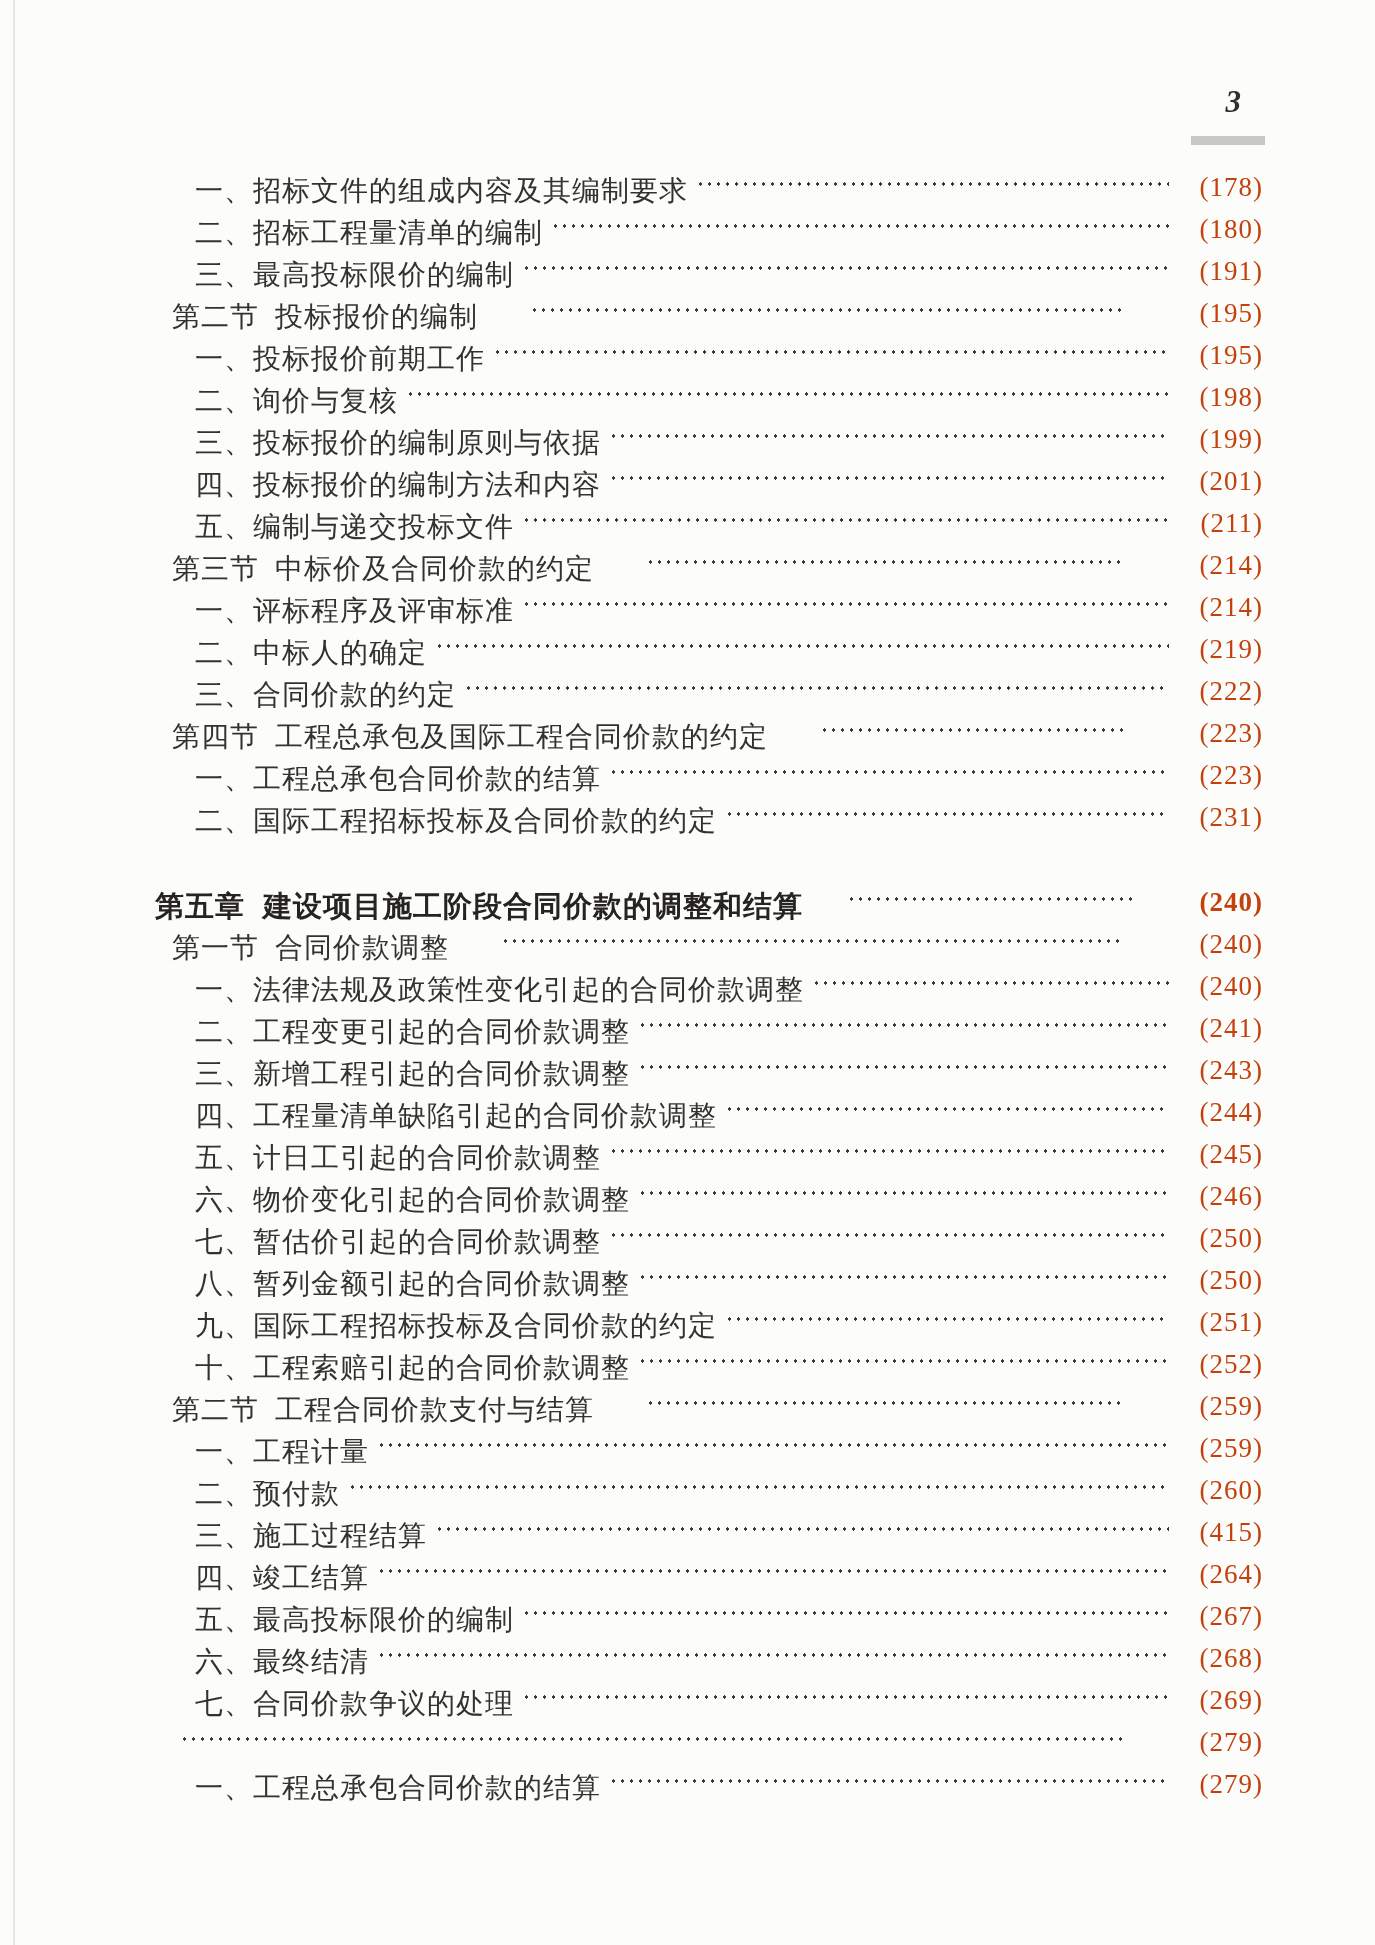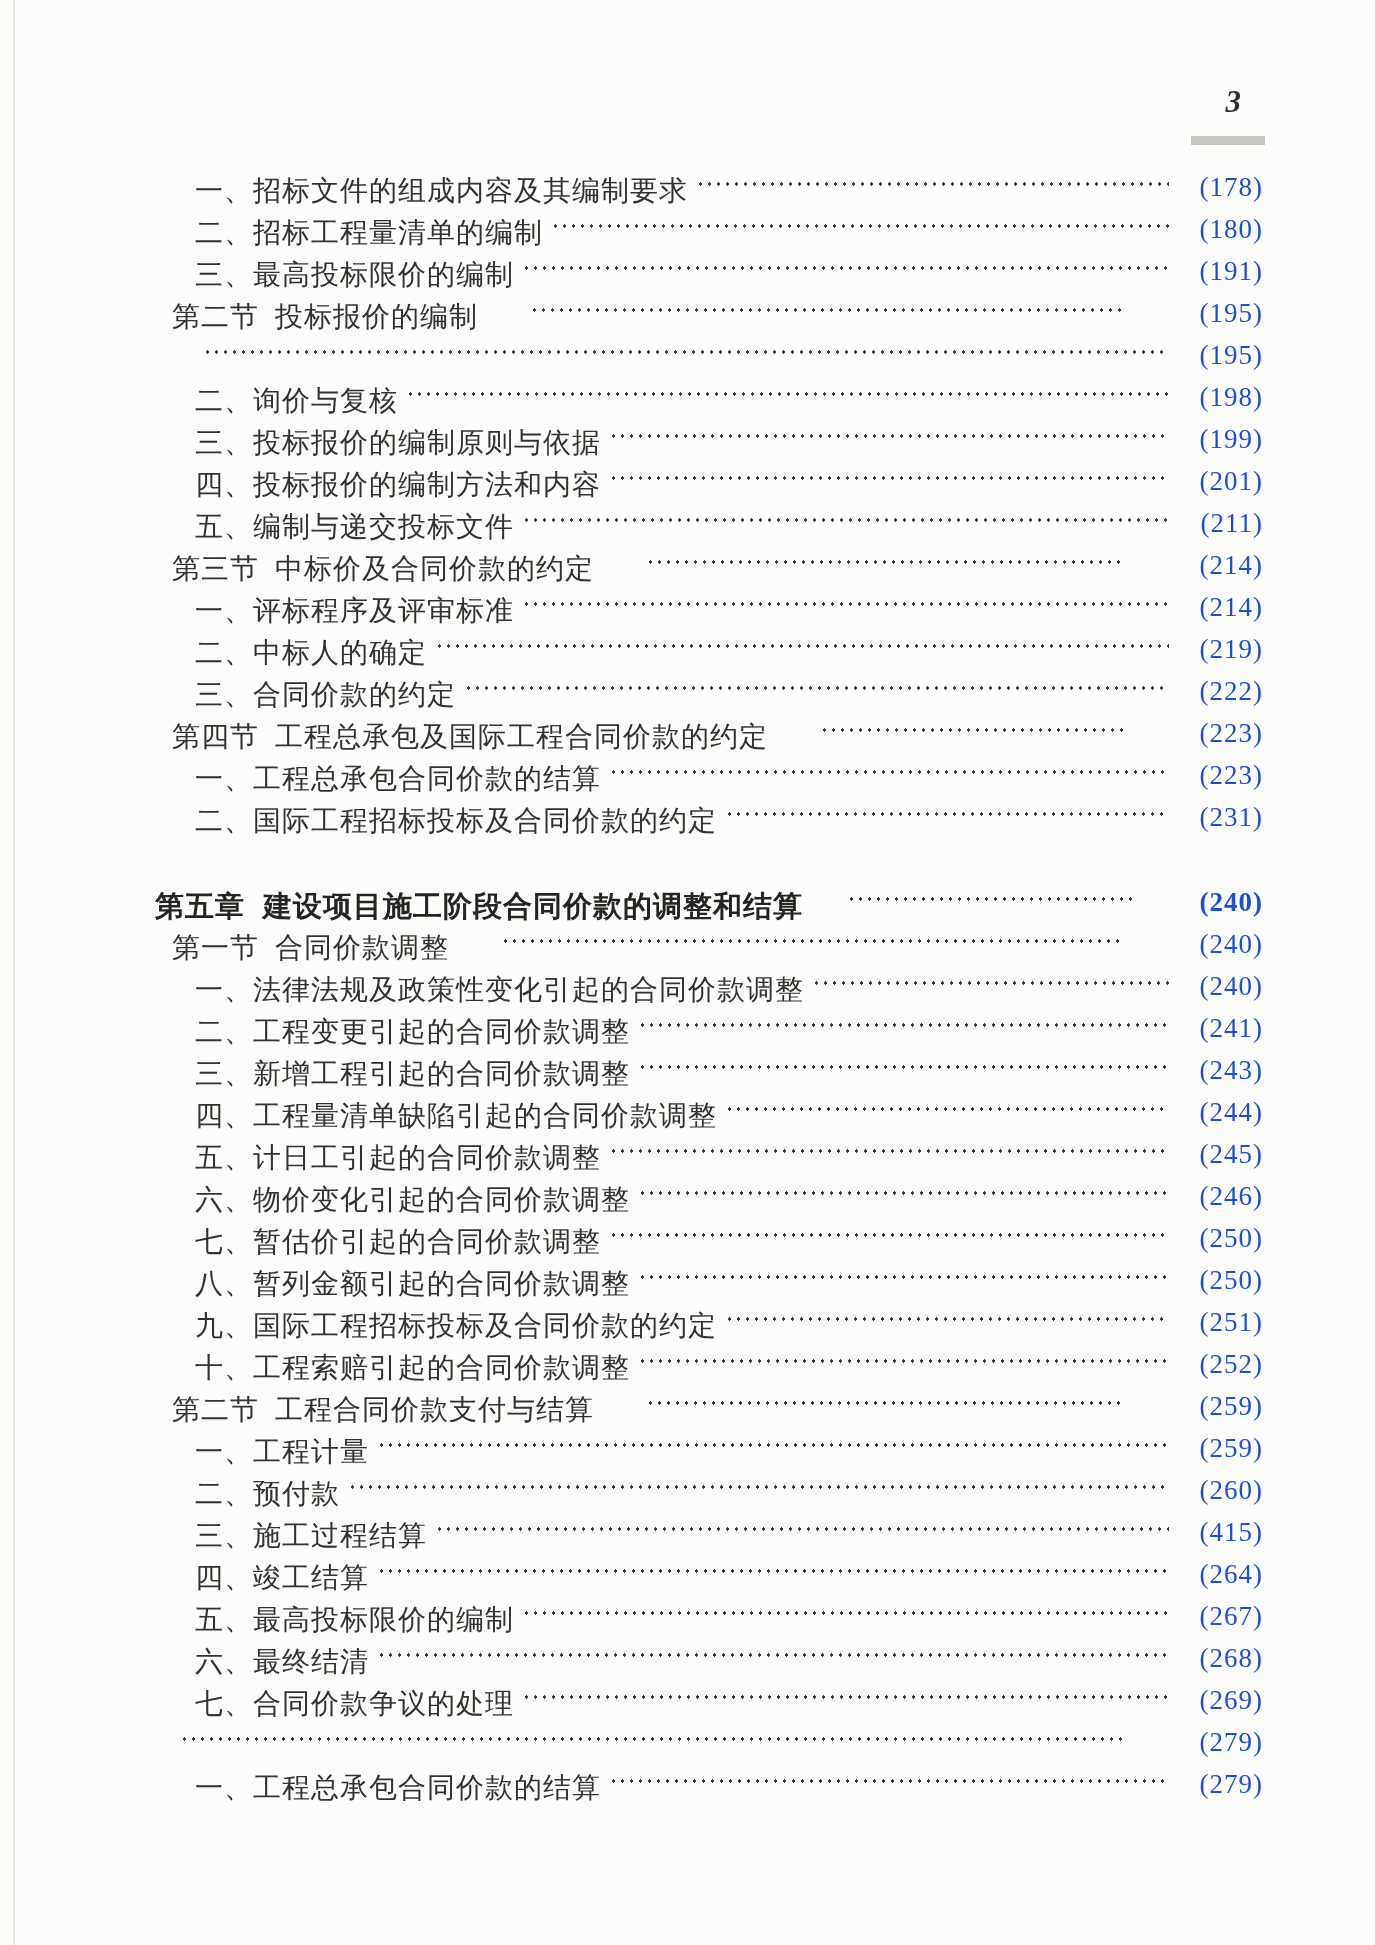--- a/index.html
+++ b/index.html
@@ -49,21 +49,21 @@
     margin:6px 12px 0 8px;
     background-image:radial-gradient(circle,#3c3a38 1.6px,transparent 1.8px);
     background-size:9px 10px;
     background-position:0 50%;
     background-repeat:repeat-x;
   }
   .toc-page{
     flex:0 0 82px;
     text-align:right;
     font-family:"Liberation Serif","DejaVu Serif",serif;
-    font-size:27px;color:#1d4ed8;
+    font-size:27px;color:#c2410c;
     letter-spacing:1px;
     white-space:pre;
   }
 </style>
 </head>
 <body>
 
 <div class="page">
   <div class="scan-edge"></div>
 
@@ -85,20 +85,21 @@
         <span class="toc-title">三、最高投标限价的编制</span>
         <span class="toc-dots"></span>
         <span class="toc-page">(191)</span>
       </div>
       <div class="toc-row level-section">
         <span class="toc-title">第二节  投标报价的编制</span>
         <span class="toc-dots"></span>
         <span class="toc-page">(195)</span>
       </div>
       <div class="toc-row level-item">
+        <span class="toc-title">一、投标报价前期工作</span>
         <span class="toc-dots"></span>
         <span class="toc-page">(195)</span>
       </div>
       <div class="toc-row level-item">
         <span class="toc-title">二、询价与复核</span>
         <span class="toc-dots"></span>
         <span class="toc-page">(198)</span>
       </div>
       <div class="toc-row level-item">
         <span class="toc-title">三、投标报价的编制原则与依据</span>

